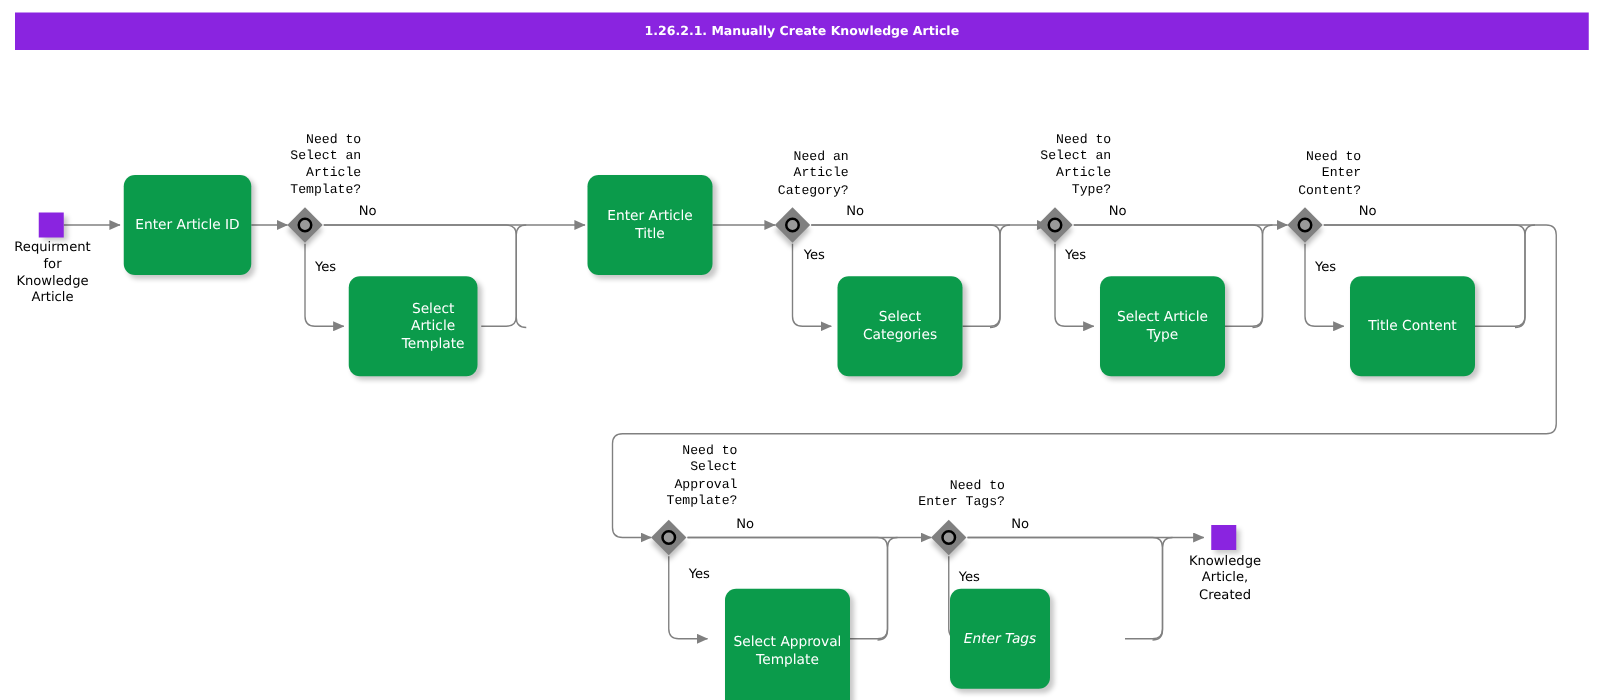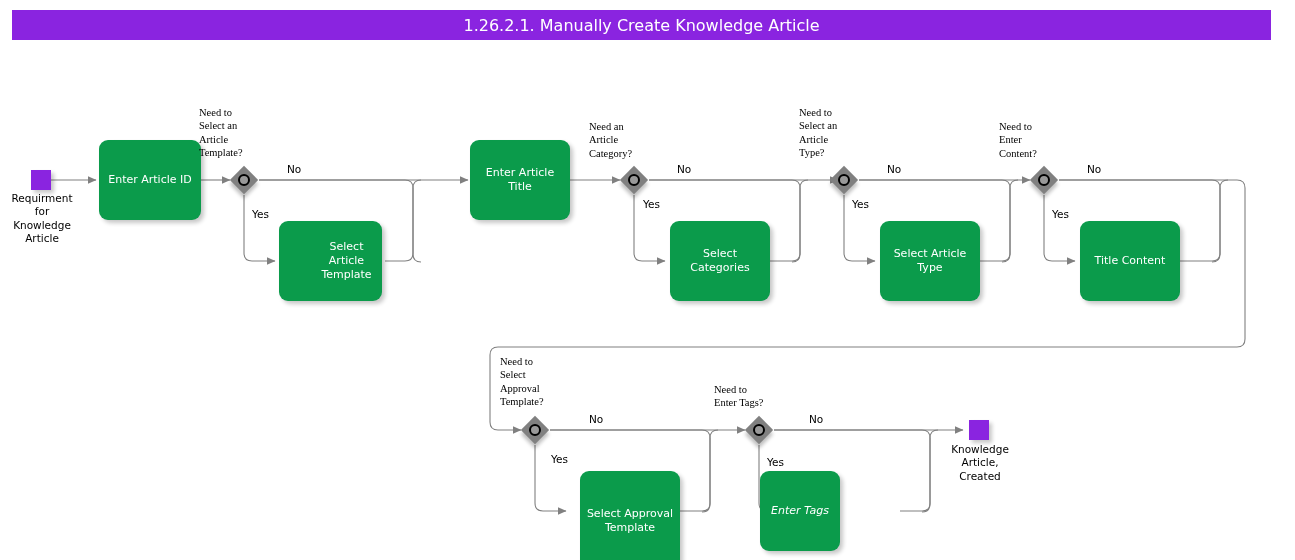--- a/index.html
+++ b/index.html
@@ -20,22 +20,22 @@
   }
   
   #title-bar {
     position: absolute;
     left: 12px;
     top: 10px;
     width: 1259px;
     height: 30px;
     background: #8A24E0;
     color: #ffffff;
-    font-size: 16px;
-    font-weight: normal;
+    font-size: 10px;
+    font-weight: bold;
     font-family: "DejaVu Sans", sans-serif;
     display: flex;
     align-items: center;
     justify-content: center;
     letter-spacing: 0px;
     box-sizing: border-box;
   }
   
   #wires {
     position: absolute;
@@ -103,23 +103,23 @@
     height: 12px;
     border: 2px solid #000000;
     border-radius: 50%;
     background: #999999;
     box-sizing: border-box;
   }
   .gw-label {
     position: absolute;
     font-size: 10.5px;
     color: #000000;
-    text-align: left;
+    text-align: right;
     line-height: 1.28;
-    font-family: Liberation Serif, serif;
+    font-family: Liberation Mono, monospace;
     white-space: pre-line;
   }
   
   .edge-label {
     position: absolute;
     font-size: 10.5px;
     color: #000000;
     font-family: "DejaVu Sans", sans-serif;
     white-space: nowrap;
   }

